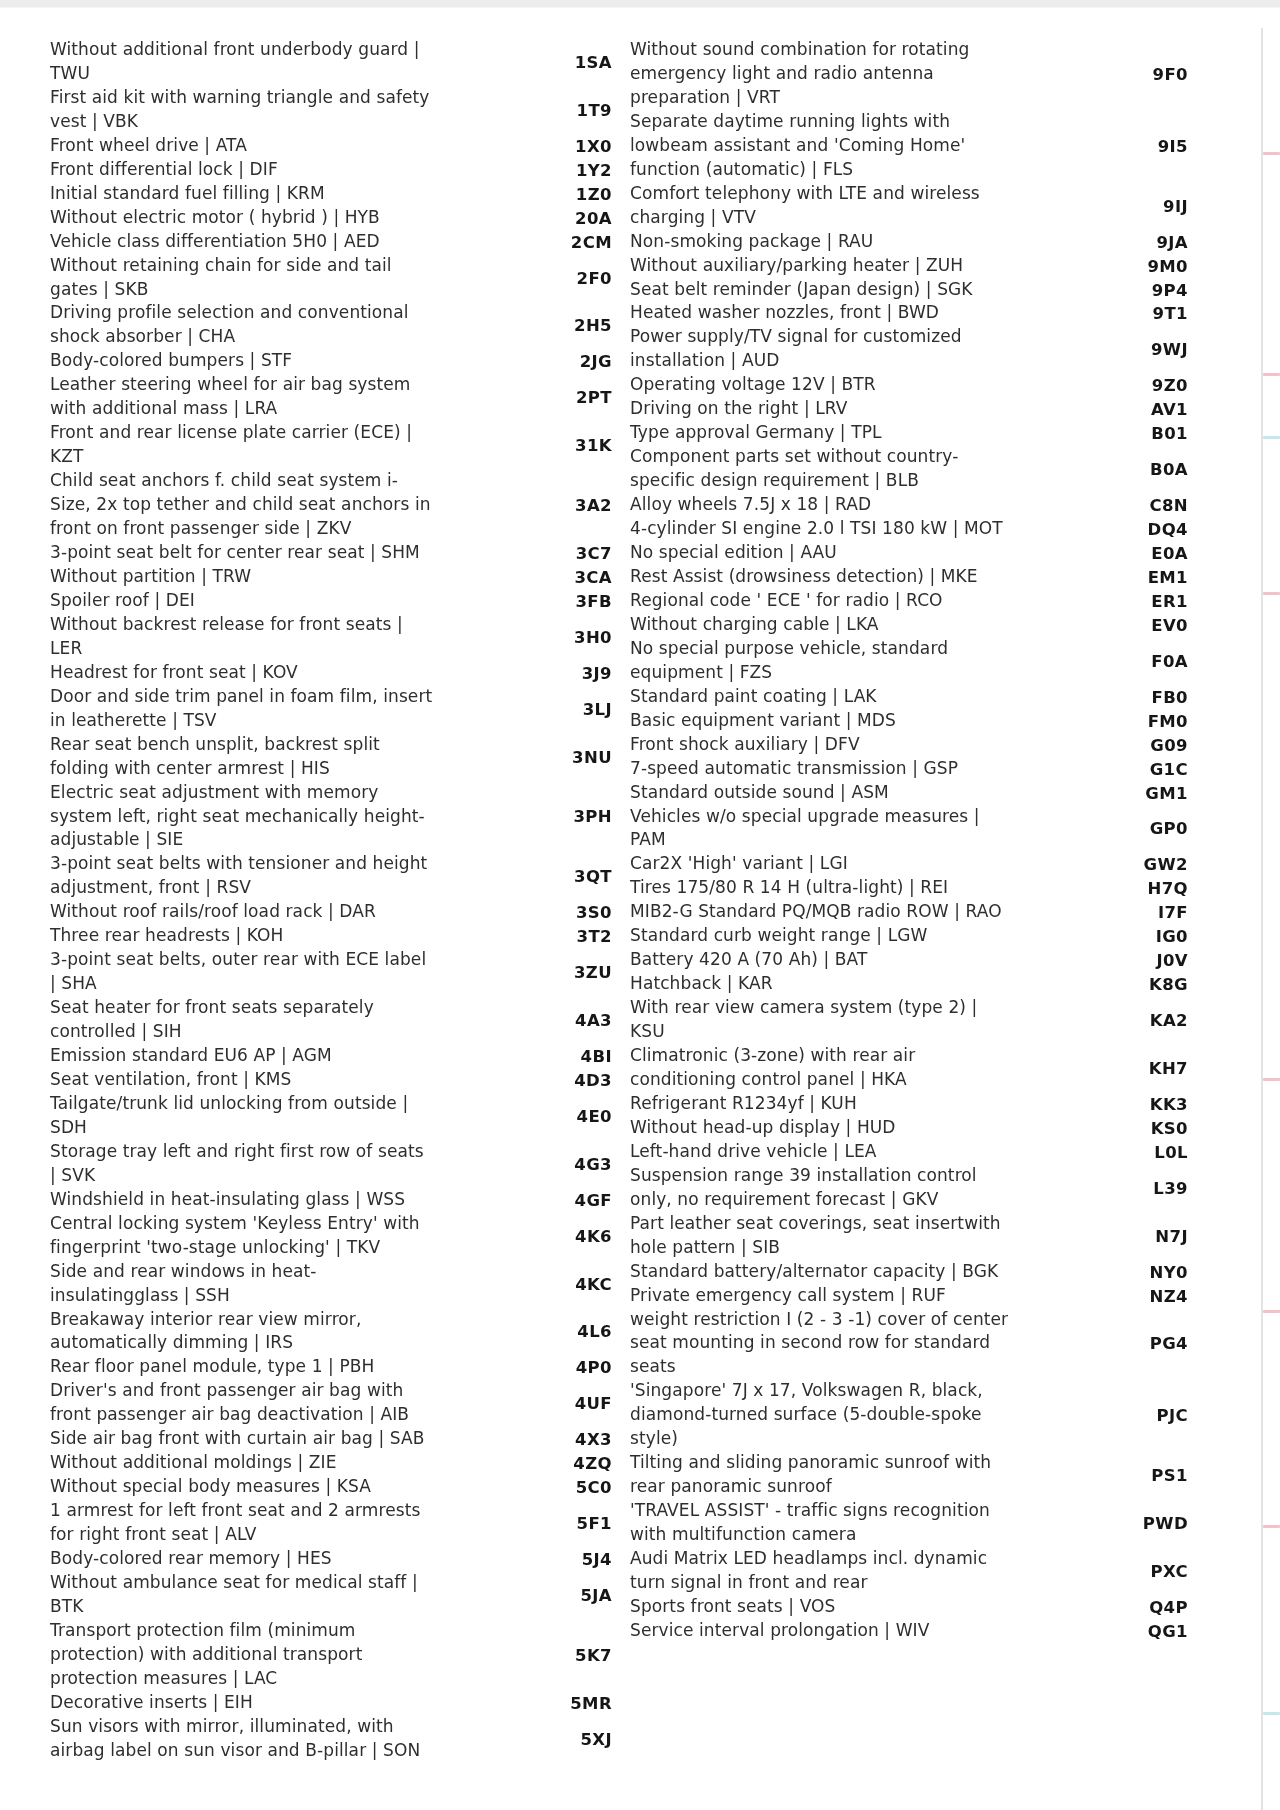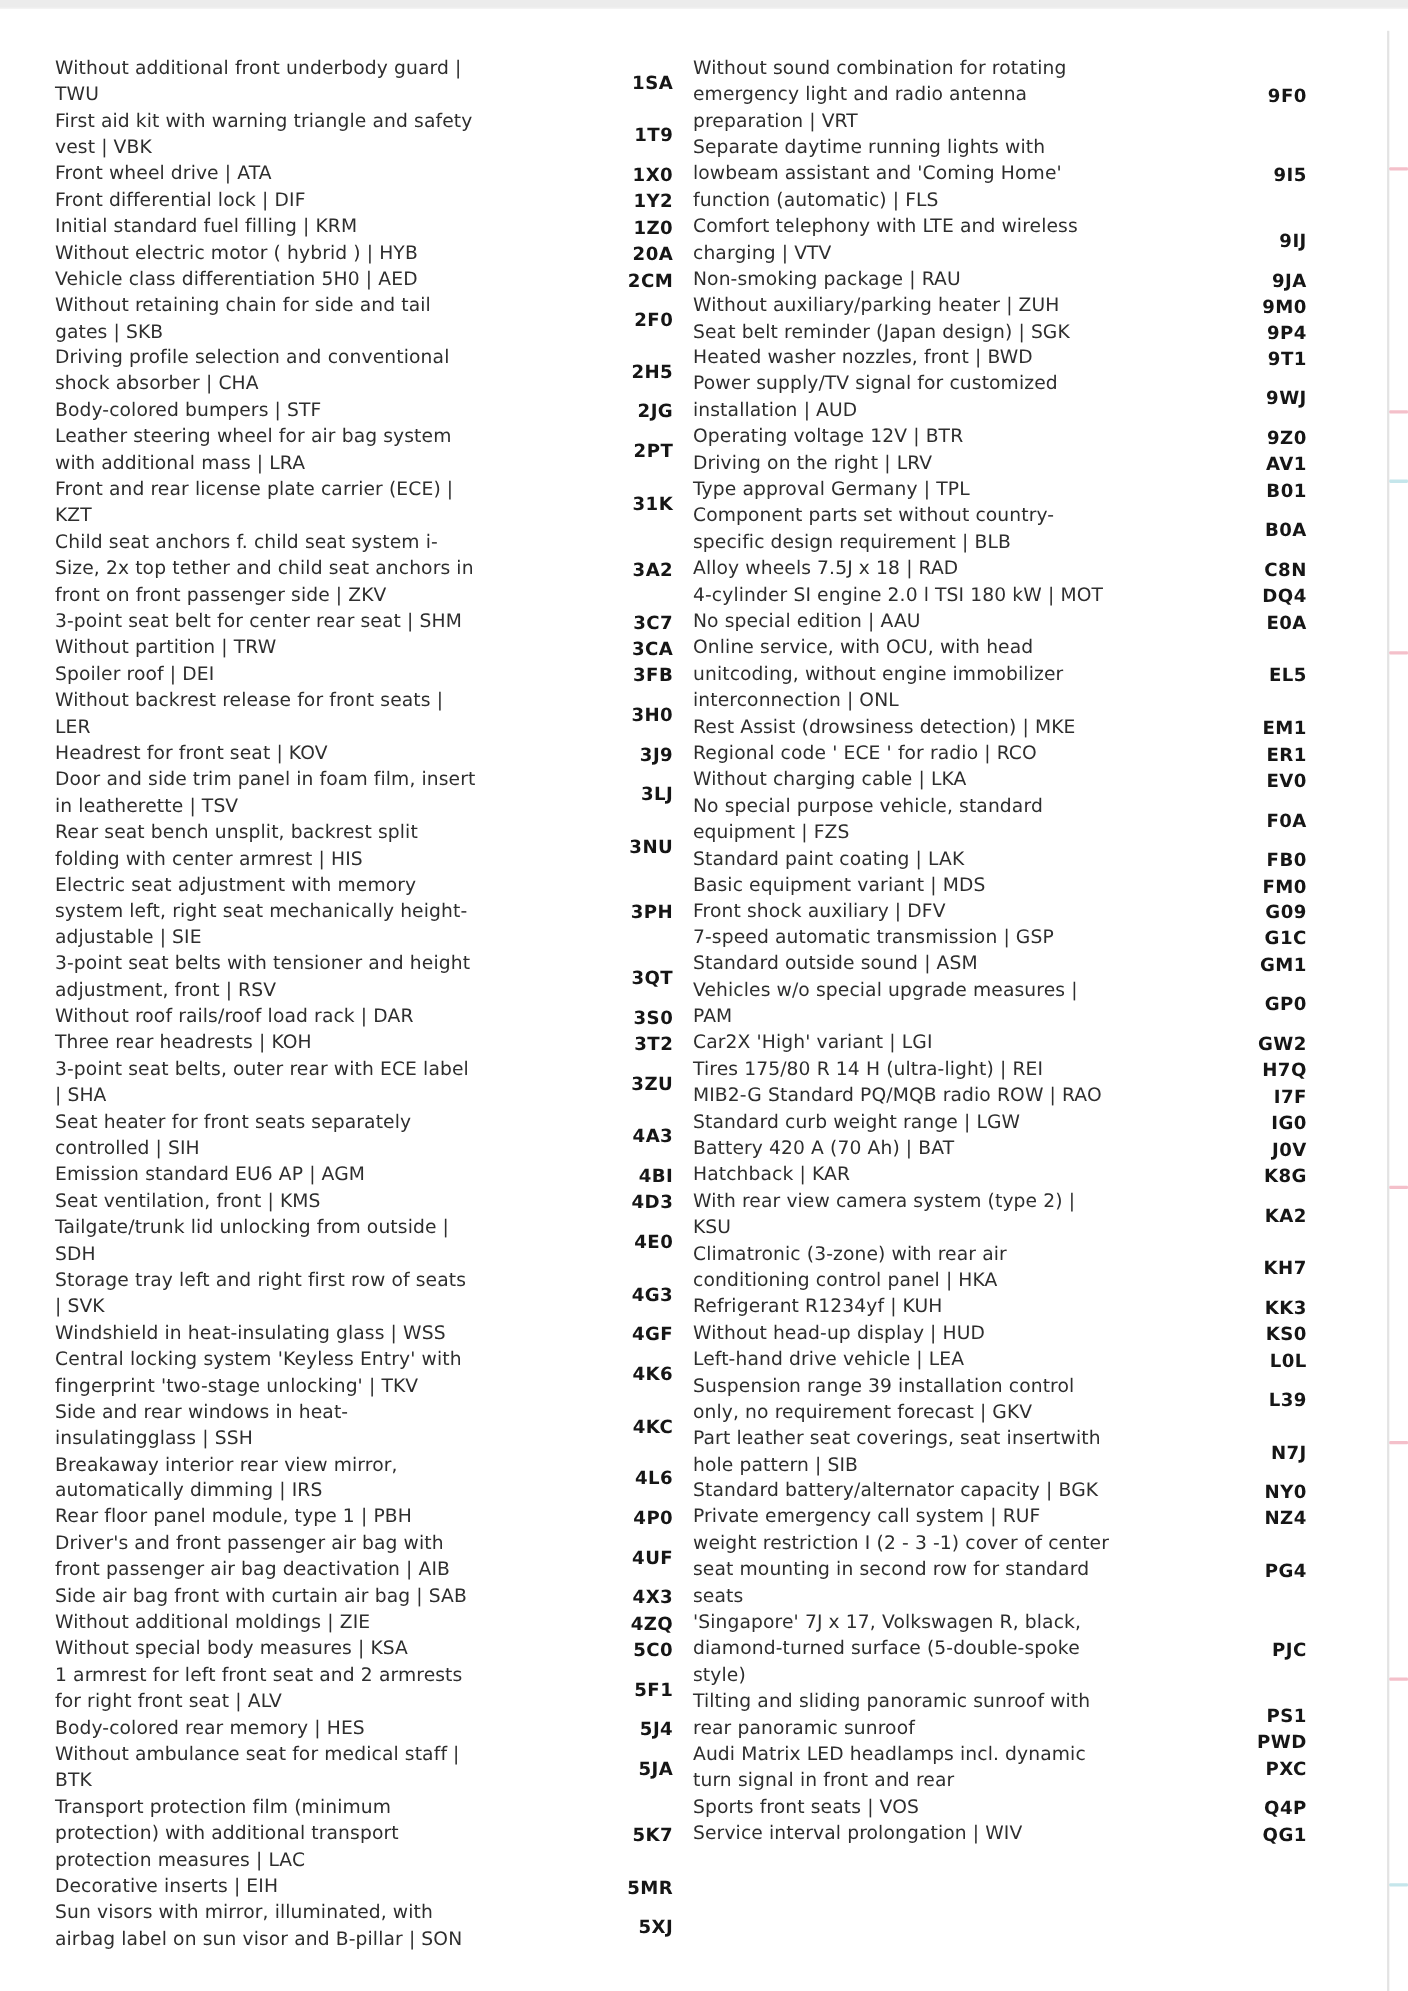--- a/index.html
+++ b/index.html
@@ -28,21 +28,21 @@
   .tick{
     position:absolute;left:1263px;width:17px;height:3px;
     border-radius:1px;
   }
   .tick.pink{background:rgba(233,130,150,.5);}
   .tick.cyan{background:rgba(140,205,215,.5);}
 
   
   .col{
     position:absolute;
-    top:51px;
+    top:38px;
   }
   .col-left{left:50px;width:562px;}
   .col-right{left:630px;width:558px;}
   .row{
     position:relative;
     display:flex;
     align-items:center;
   }
   .desc{
     white-space:pre;
@@ -340,26 +340,20 @@
       </div>
       <div class="row">
         <div class="desc">4-cylinder SI engine 2.0 l TSI 180 kW | MOT</div>
         <div class="code">DQ4</div>
       </div>
       <div class="row">
         <div class="desc">No special edition | AAU</div>
         <div class="code">E0A</div>
       </div>
       <div class="row">
-        <div class="desc">Online service, with OCU, with head
-unitcoding, without engine immobilizer
-interconnection | ONL</div>
-        <div class="code">EL5</div>
-      </div>
-      <div class="row">
         <div class="desc">Rest Assist (drowsiness detection) | MKE</div>
         <div class="code">EM1</div>
       </div>
       <div class="row">
         <div class="desc">Regional code ' ECE ' for radio | RCO</div>
         <div class="code">ER1</div>
       </div>
       <div class="row">
         <div class="desc">Without charging cable | LKA</div>
         <div class="code">EV0</div>
@@ -469,20 +463,22 @@
 diamond-turned surface (5-double-spoke
 style)</div>
         <div class="code">PJC</div>
       </div>
       <div class="row">
         <div class="desc">Tilting and sliding panoramic sunroof with
 rear panoramic sunroof</div>
         <div class="code">PS1</div>
       </div>
       <div class="row">
+        <div class="desc">'TRAVEL ASSIST' - traffic signs recognition
+with multifunction camera</div>
         <div class="code">PWD</div>
       </div>
       <div class="row">
         <div class="desc">Audi Matrix LED headlamps incl. dynamic
 turn signal in front and rear</div>
         <div class="code">PXC</div>
       </div>
       <div class="row">
         <div class="desc">Sports front seats | VOS</div>
         <div class="code">Q4P</div>

